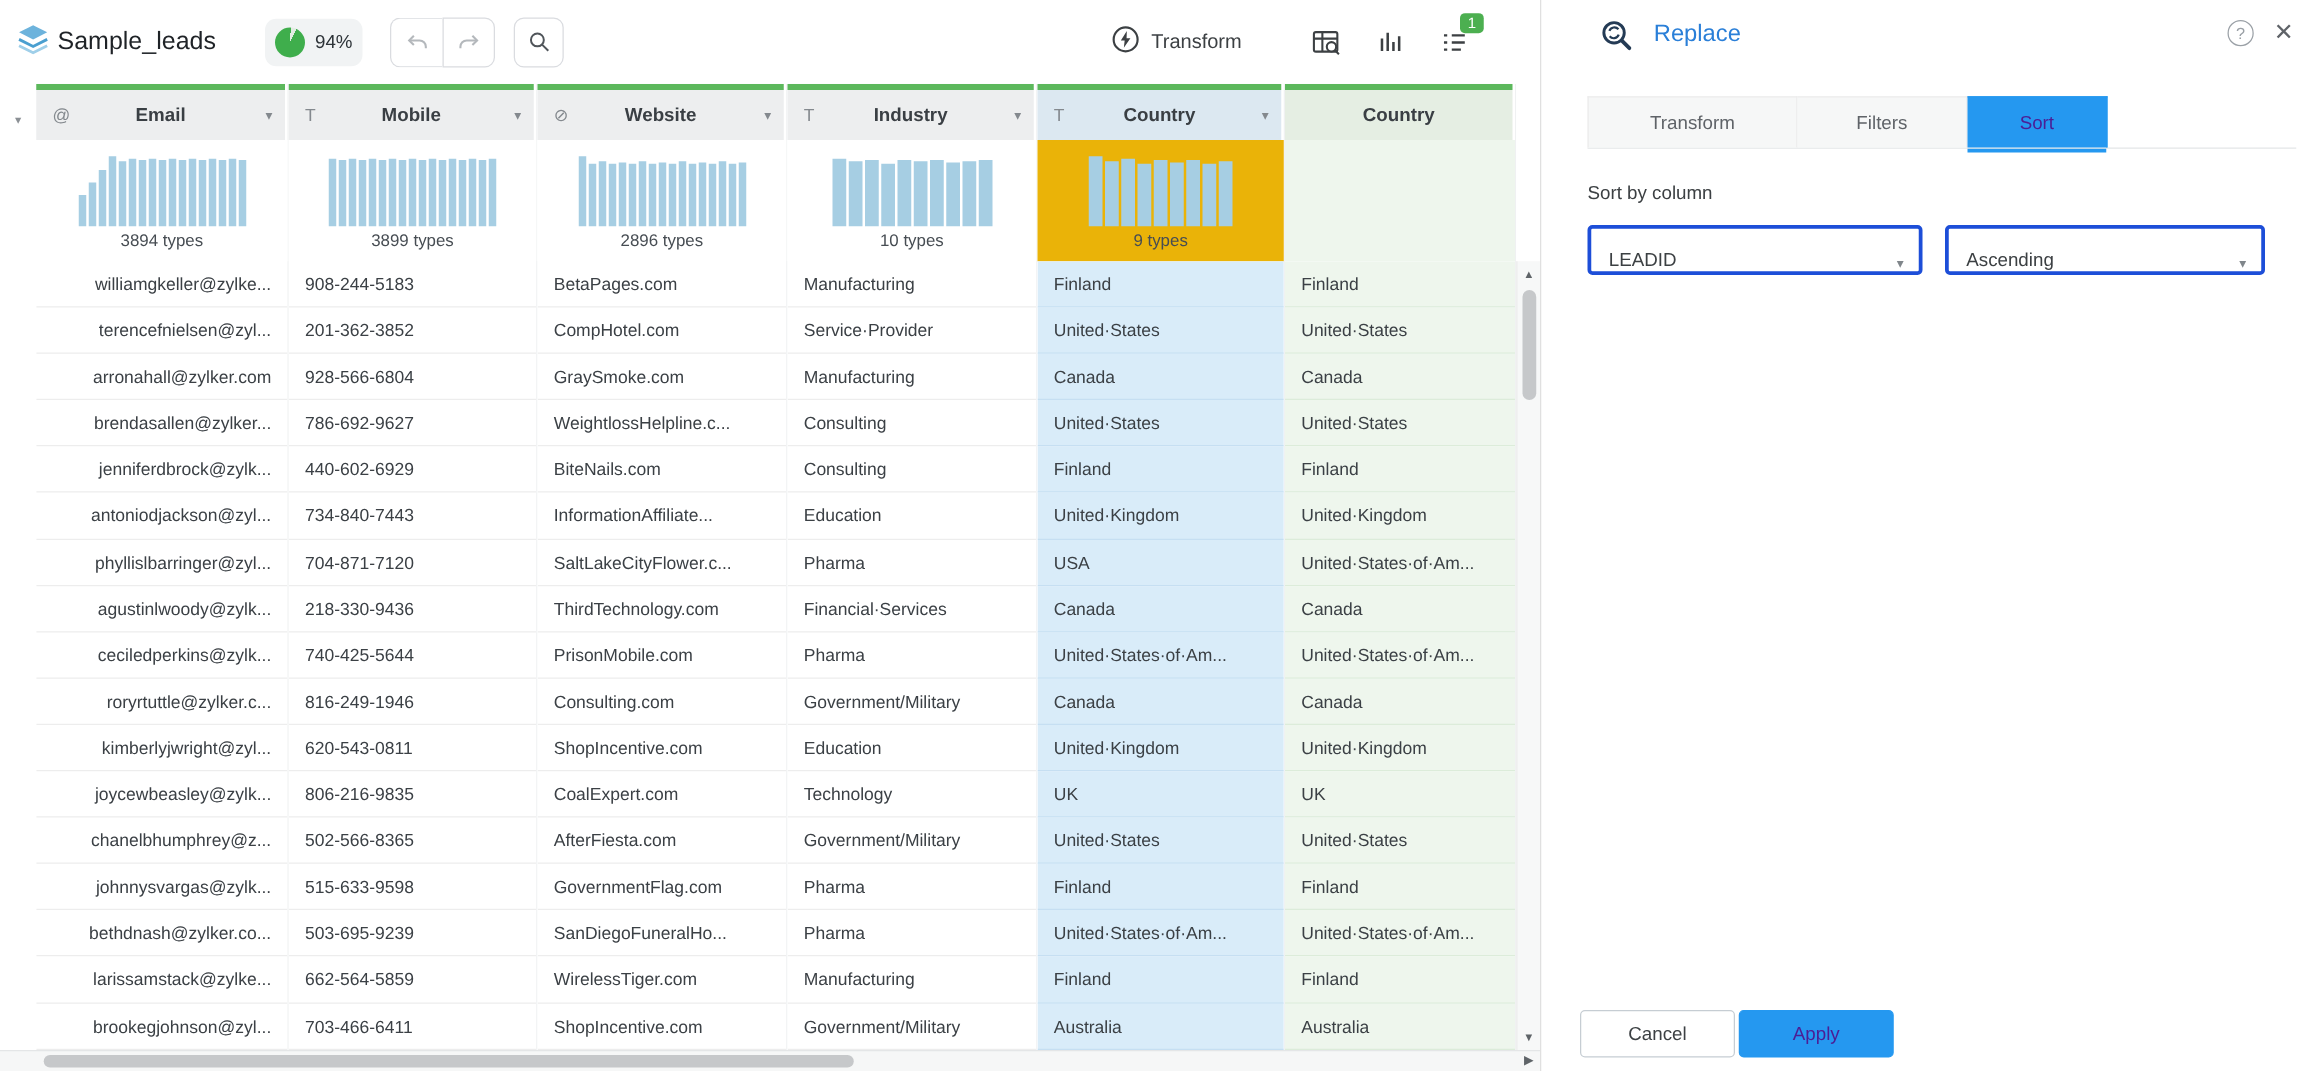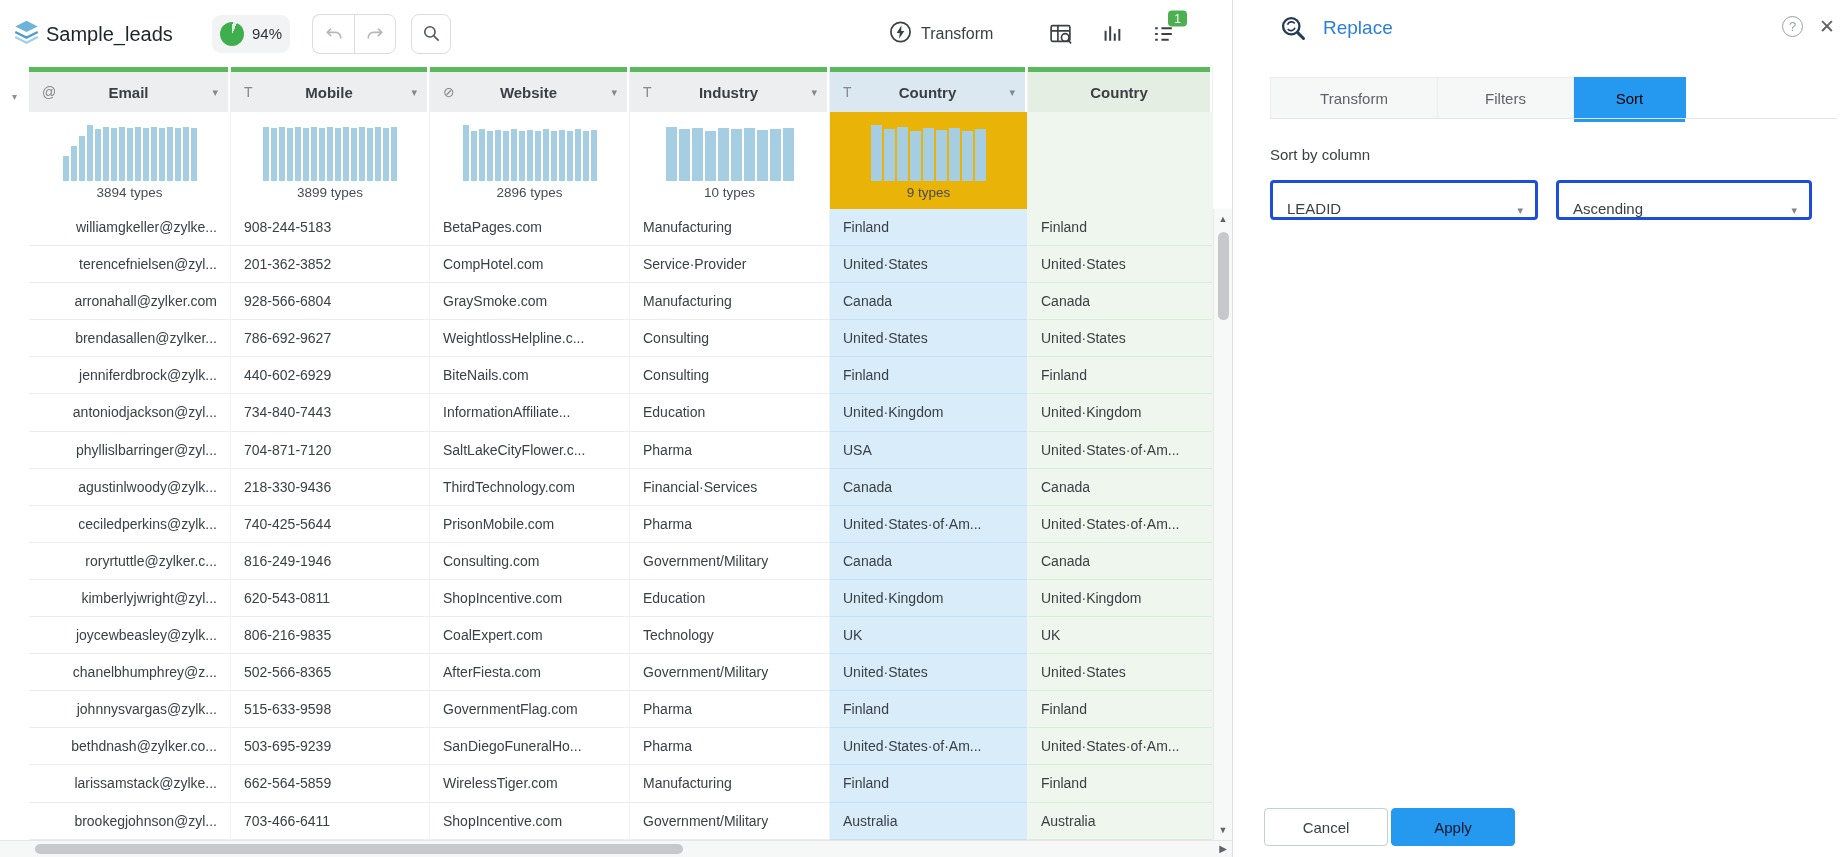--- a/index.html
+++ b/index.html
@@ -79,33 +79,33 @@
     border-radius:50%;color:#9aa0a6;font-size:13px;display:flex;align-items:center;
     justify-content:center;cursor:pointer}
   .close{position:absolute;left:586px;top:15px;font-size:19px;color:#5f6368;cursor:pointer}
   .tabs{position:absolute;left:37px;right:10px;top:77px;height:42px;display:flex;
     border-bottom:1px solid #e3e6e8}
   .tab{height:41px;background:#f6f7f7;border:1px solid #ececec;border-bottom:none;font-size:15px;
     color:#5f6368;display:flex;align-items:center;justify-content:center;cursor:pointer}
   .tabs .tab:nth-child(1){width:168px}
   .tabs .tab:nth-child(2){width:136px;border-left:none}
   .tabs .tab:nth-child(3){width:112px;border-left:none}
-  .tab.active{background:#2598f0;border-color:#2598f0;color:#000000;position:relative}
+  .tab.active{background:#2598f0;border-color:#2598f0;color:#4c1d95;position:relative}
   .tab.active::after{content:"";position:absolute;left:0;right:0;bottom:-4px;height:3px;background:#2598f0}
   .sort-label{position:absolute;left:37px;top:146px;font-size:15px;color:#3c4043}
   .dd-row{position:absolute;left:37px;top:180px;display:flex;gap:18px}
   .dd{height:40px;border:3px solid #1d4ed8;border-radius:4px;background:#fff;display:flex;
     align-items:flex-end;padding:0 14px;font-size:15px;color:#3c4043;position:relative;cursor:pointer}
   .dd .ddchev{position:absolute;right:12px;color:#80868b;font-size:11px}
   .dd1{width:268px}.dd2{width:256px}
   .footer{position:absolute;left:31px;top:808px;display:flex;gap:3px}
   .btn{height:38px;width:124px;border-radius:4px;font-size:15px;display:flex;align-items:center;
     justify-content:center;cursor:pointer}
   .btn-cancel{background:#fff;border:1px solid #c6cdd3;color:#3c4043}
-  .btn-apply{background:#2598f0;border:1px solid #2598f0;color:#0f172a}
+  .btn-apply{background:#2598f0;border:1px solid #2598f0;color:#4c1d95}
 </style>
 </head>
 <body>
 
 <div class="app">
 
   <div class="left">
 
     <div class="topbar">
       <span class="tb layers-i">

